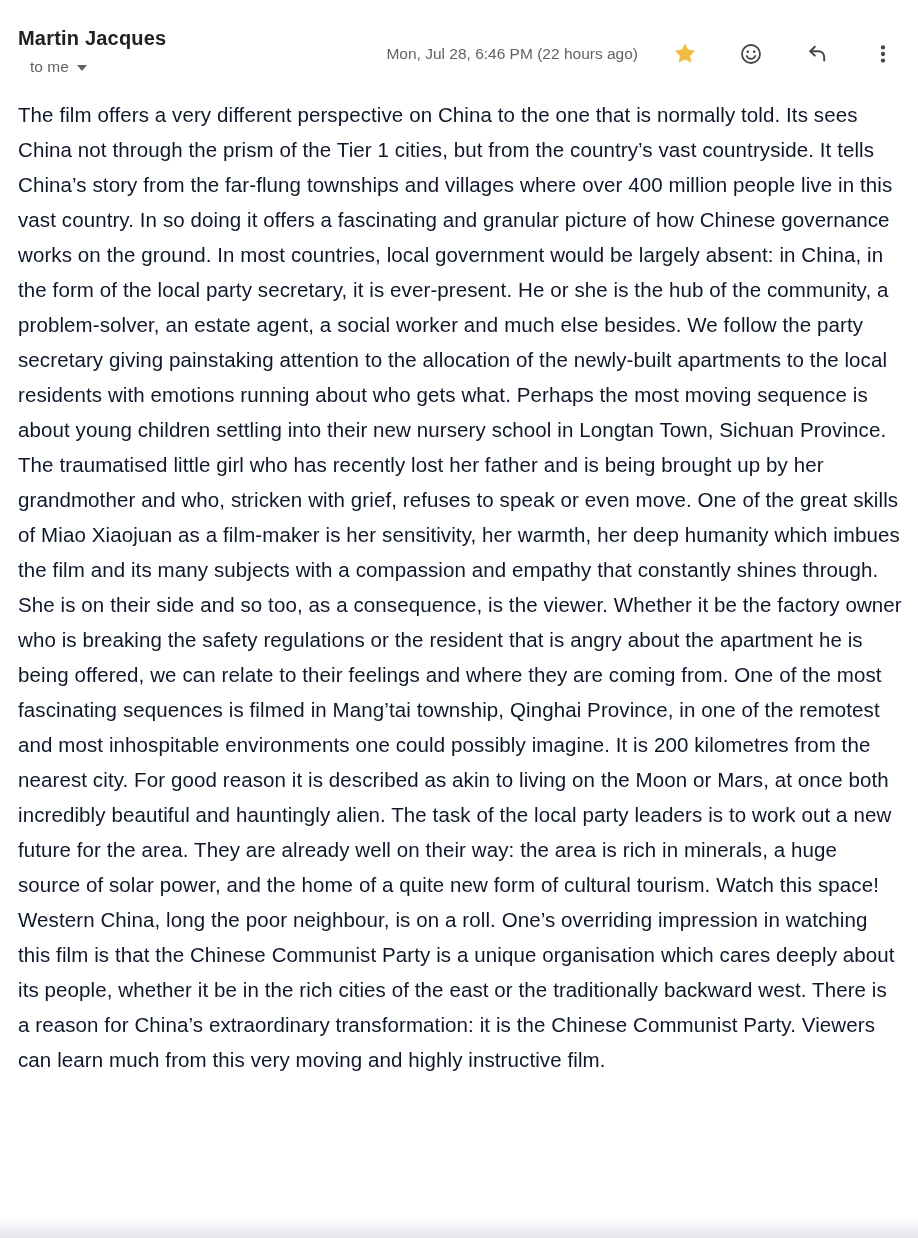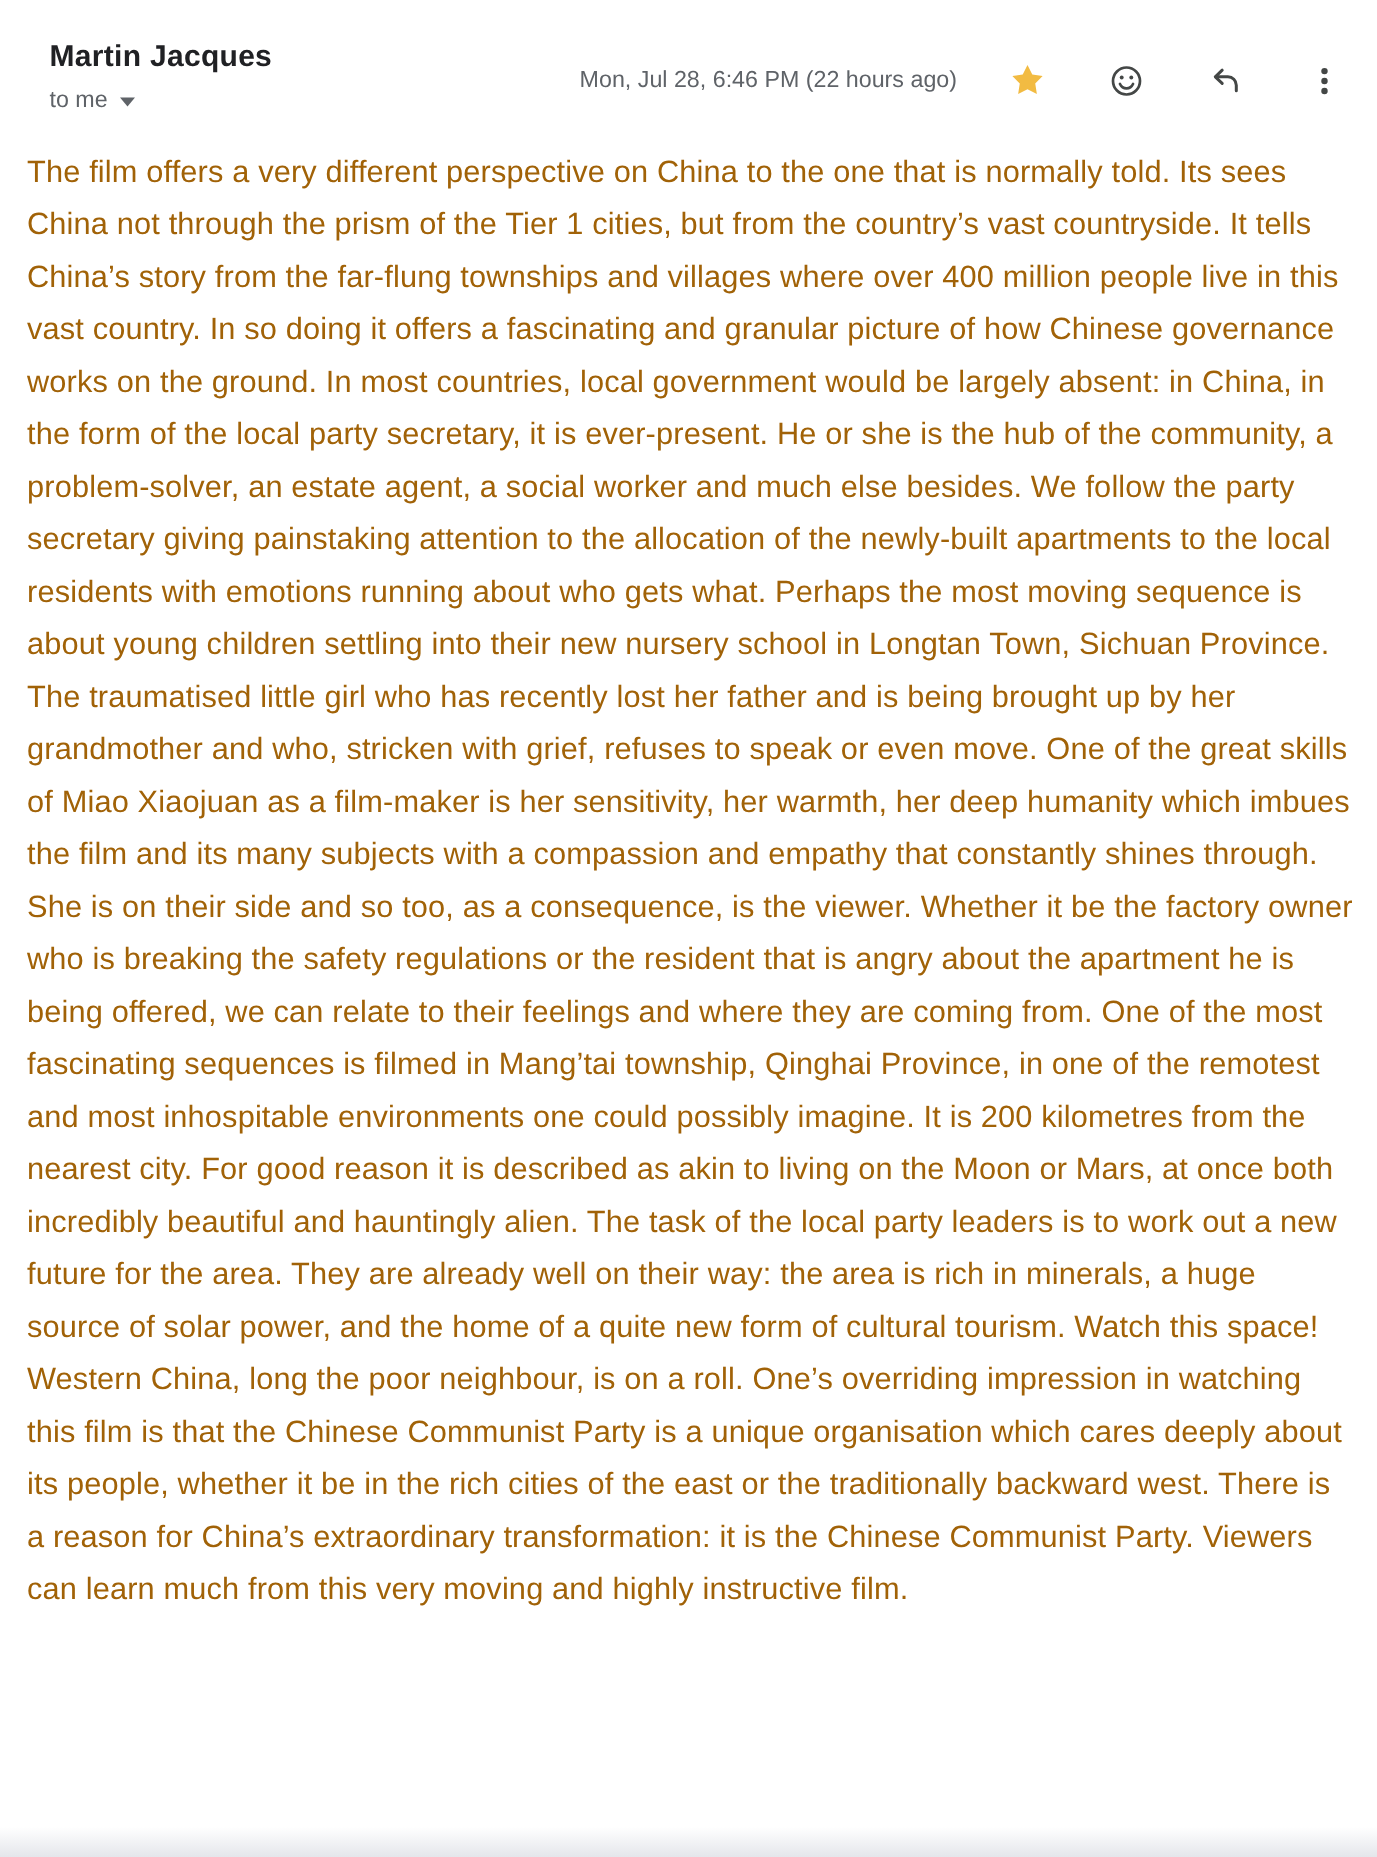--- a/index.html
+++ b/index.html
@@ -7,40 +7,41 @@
     width: 918px;
     height: 1238px;
     background: #ffffff;
     font-family: "Liberation Sans", sans-serif;
     position: relative;
     overflow: hidden;
   }
   .header {
     display: flex;
     align-items: flex-start;
-    padding: 25px 22px 0 33px;
+    padding: 25px 22px 0 18px;
   }
   .sender-block { flex: 1 1 auto; min-width: 0; }
   .sender-name {
     font-size: 20px;
     font-weight: 700;
     color: #202124;
     line-height: 27px;
     letter-spacing: 0.2px;
     cursor: pointer;
   }
   .to-line {
     margin-top: 4px;
     display: inline-flex;
     align-items: center;
     gap: 8px;
     color: #5f6368;
     font-size: 15.5px;
     line-height: 21px;
     cursor: pointer;
+    margin-left: 12px;
   }
   .caret {
     width: 0; height: 0;
     border-left: 5px solid transparent;
     border-right: 5px solid transparent;
     border-top: 6px solid #5f6368;
     margin-top: 2px;
   }
   .meta {
     display: flex;
@@ -68,21 +69,21 @@
     width: 26px; height: 26px;
     display: flex;
     align-items: center;
     justify-content: center;
     cursor: pointer;
   }
   .body-text {
     margin: 20px 16px 0 18px;
     font-size: 20.5px;
     line-height: 35px;
-    color: #a16207;
+    color: #0f172a;
     letter-spacing: 0.1px;
     text-align: left;
   }
   .bottom-fade {
     position: absolute;
     left: 0; right: 0; bottom: 0;
     height: 20px;
     background: linear-gradient(to bottom, rgba(255,255,255,0) 0%, #e4e6eb 100%);
     pointer-events: none;
   }

